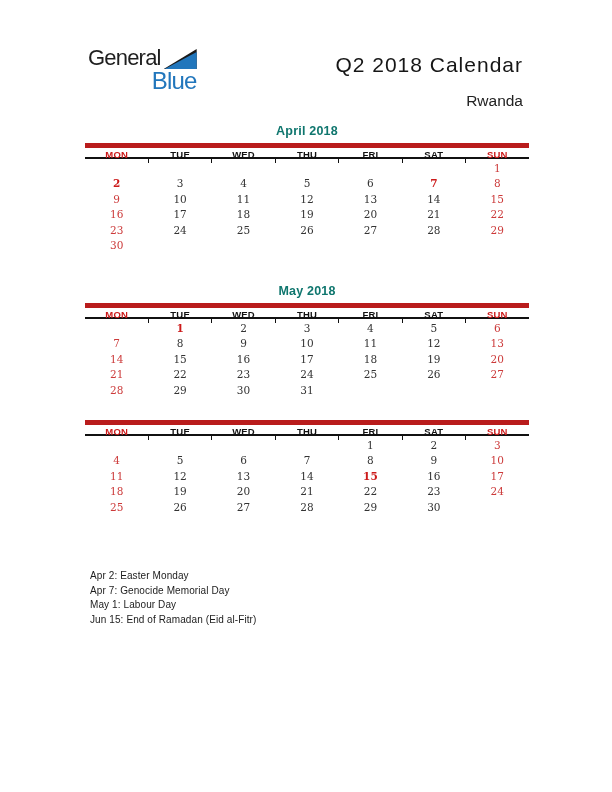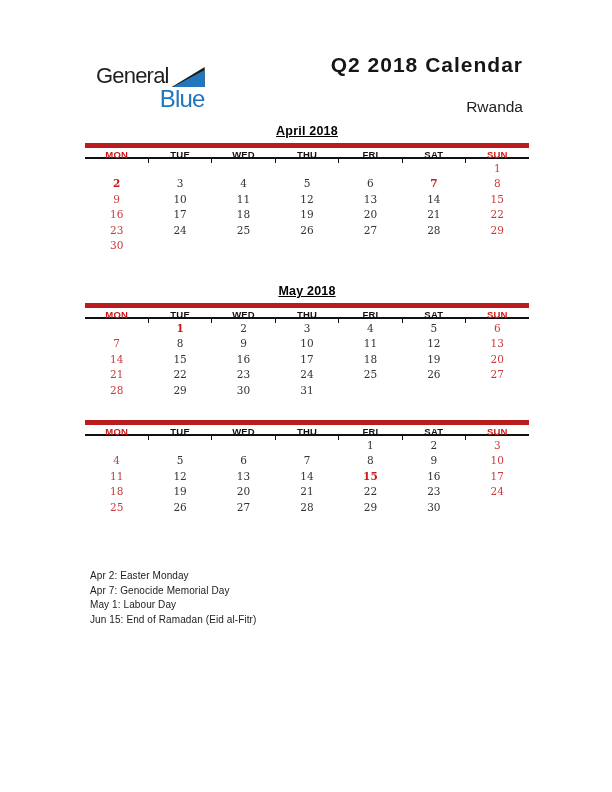--- a/index.html
+++ b/index.html
@@ -13,54 +13,53 @@
   .page{
     position:relative;
     width:612px;height:792px;
     background:#ffffff;
     margin:0 auto;
     font-family:"Liberation Sans", sans-serif;
     overflow:hidden;
   }
 
   
-  .logo{position:absolute;left:88px;top:64px;margin-left:8px;}
+  .logo{position:absolute;left:88px;top:46px;}
   .logo-row{display:flex;align-items:flex-start;height:23px;}
   .logo-general{
     font-size:22px;line-height:23px;letter-spacing:-0.8px;
     color:#1f1f1f;
   }
   .tri-wrap{position:relative;width:33px;height:20px;margin-left:3px;margin-top:3px;}
   .tri-black{position:absolute;left:0;top:0;width:100%;height:100%;
     background:#1a1a1a;clip-path:polygon(0 100%,100% 0,100% 100%);}
   .tri-blue{position:absolute;left:1px;top:3px;width:32px;height:17px;
     background:var(--logo-blue);clip-path:polygon(0 100%,100% 0,100% 100%);}
   .logo-blue-text{
     display:block;text-align:right;
     font-size:24px;line-height:23px;letter-spacing:-0.8px;
     color:var(--logo-blue);
   }
 
   
   .title-block{position:absolute;right:89px;top:53px;text-align:right;}
   .page-title{
-    font-size:21px;line-height:24px;font-weight:bold;
+    font-size:21px;line-height:24px;font-weight:normal;
     letter-spacing:1px;color:#161616;
   }
   .page-subtitle{
-    font-size:15.5px;line-height:18px;margin-top:21px;color:#222222;
+    font-size:15.5px;line-height:18px;margin-top:15px;color:#222222;
   }
 
   
   .month{position:absolute;left:85px;width:444px;}
   .month-title{
     font-size:12.5px;line-height:14px;font-weight:bold;
-    text-align:center;color:#000000;letter-spacing:0.2px;
+    text-align:center;color:#0f766e;letter-spacing:0.2px;
     margin-bottom:5px;
-    text-decoration:underline;
   }
   .weekday-row{
     display:flex;
     border-top:5px solid #b91c1c;
     border-bottom:2px solid #111111;
     height:16px;
   }
   .weekday-row .wd{
     flex:1;text-align:center;
     font-size:9.5px;line-height:14px;font-weight:bold;

